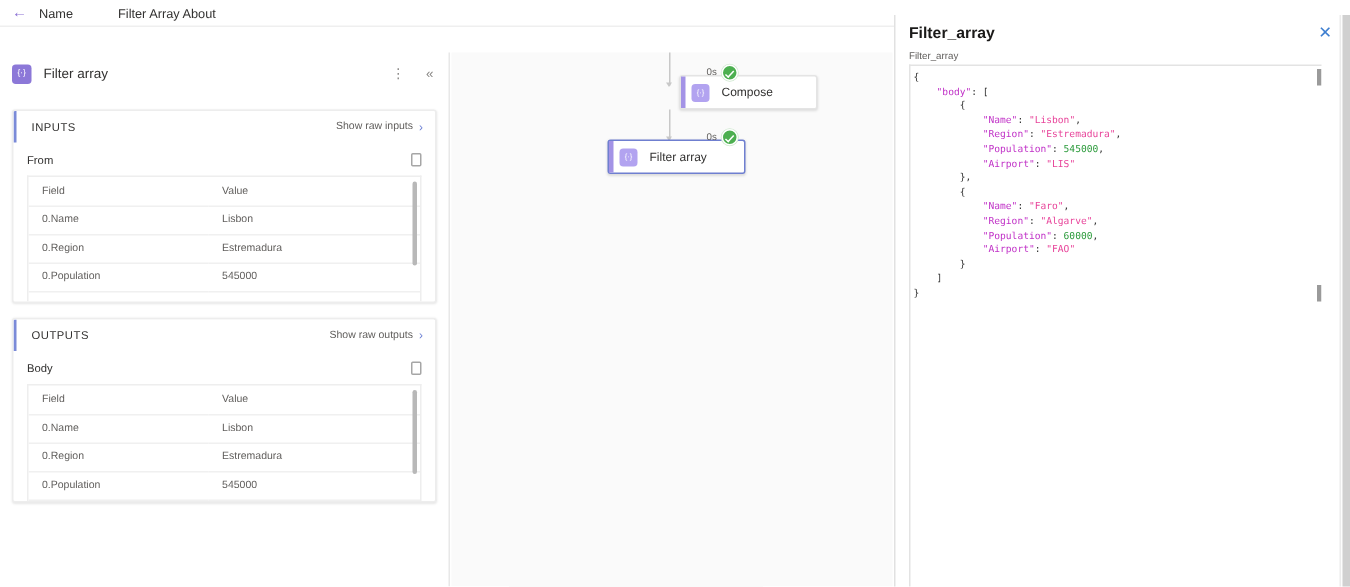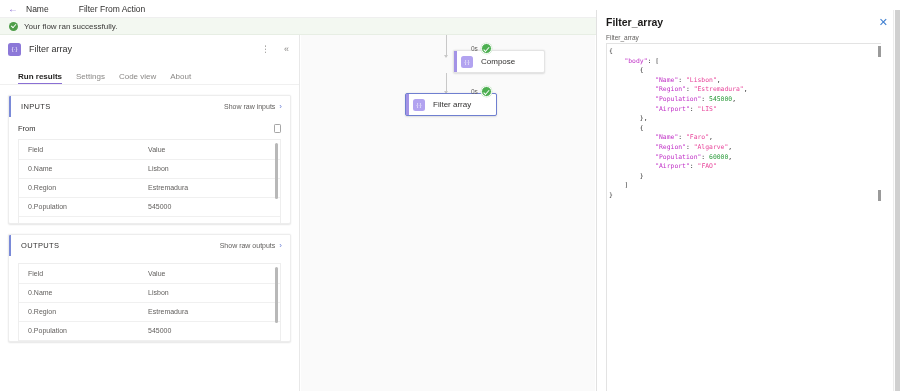--- a/index.html
+++ b/index.html
@@ -232,44 +232,33 @@
   }
 </style>
 </head>
 <body>
 
 <div id="app">
 
   <div class="topnav">
     <span class="back-arrow">←</span>
     <span class="back-label">Name</span>
-    <span class="topnav-title">Filter From Action</span>
+    <span class="topnav-title">Filter Array About</span>
   </div>
 
-  <div class="banner">
-    <span class="check-circle"></span>
-    <span class="banner-text">Your flow ran successfully.</span>
-  </div>
 
   <div class="leftpanel">
 
     <div class="lp-header">
       <span class="node-chip"></span>
       <span class="lp-title">Filter array</span>
       <span class="icon-btn">⋮</span>
       <span class="icon-btn">«</span>
     </div>
 
-    <div class="tabs">
-      <div class="tab active">Run results</div>
-      <div class="tab">Settings</div>
-      <div class="tab">Code view</div>
-      <div class="tab">About</div>
-      <div class="tabs-rule"></div>
-    </div>
 
     <div class="card">
       <div class="card-head">
         <span class="card-head-title">INPUTS</span>
         <span class="show-raw">
           <span class="show-raw-label">Show raw inputs</span>
           <span class="chev">›</span>
         </span>
       </div>
       <div class="card-body">
@@ -315,20 +304,24 @@
 
     <div class="card">
       <div class="card-head">
         <span class="card-head-title">OUTPUTS</span>
         <span class="show-raw">
           <span class="show-raw-label">Show raw outputs</span>
           <span class="chev">›</span>
         </span>
       </div>
       <div class="card-body">
+        <div class="subhead-row">
+          <span class="subhead">Body</span>
+          <span class="copy-icon"></span>
+        </div>
         <div class="dt-wrap">
           <table class="dt">
             <colgroup>
                 <col class="c1">
                 <col>
               </colgroup>
             <thead>
                 <tr>
               <th>Field</th>
               <th>Value</th>

